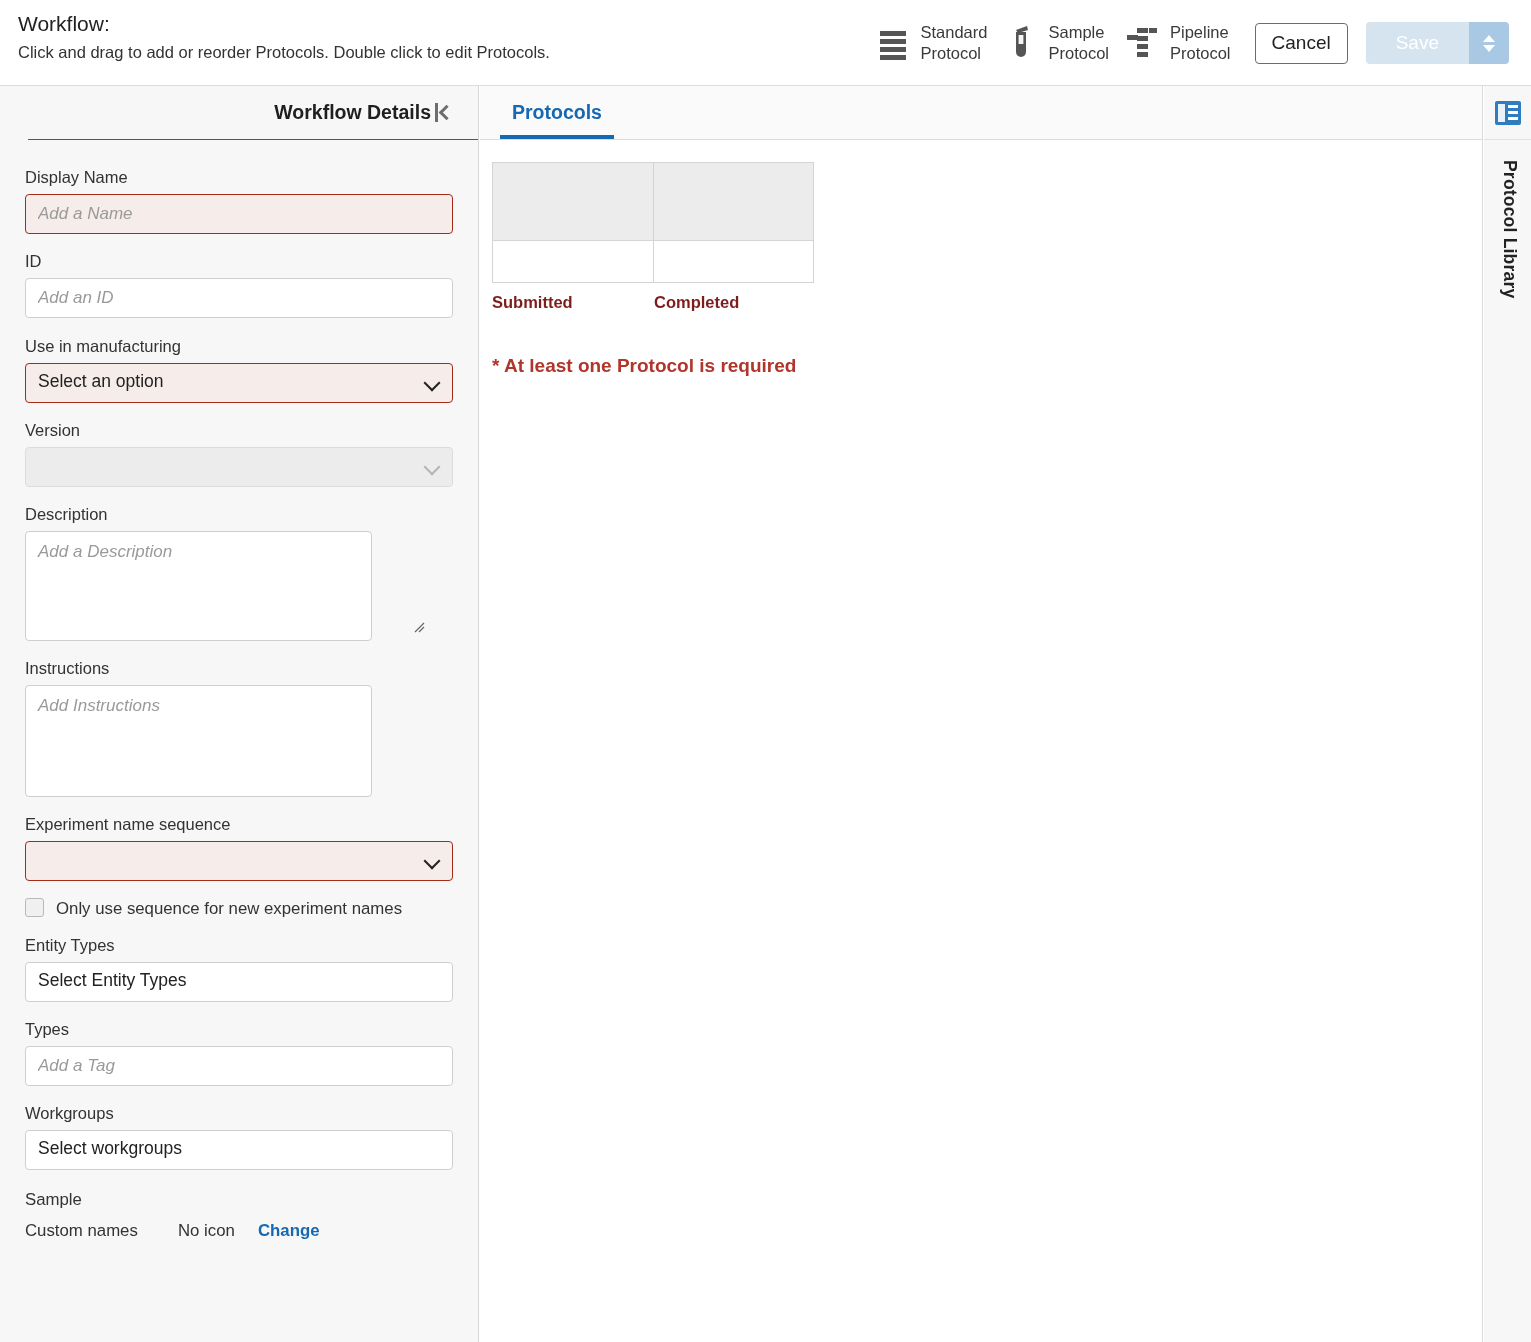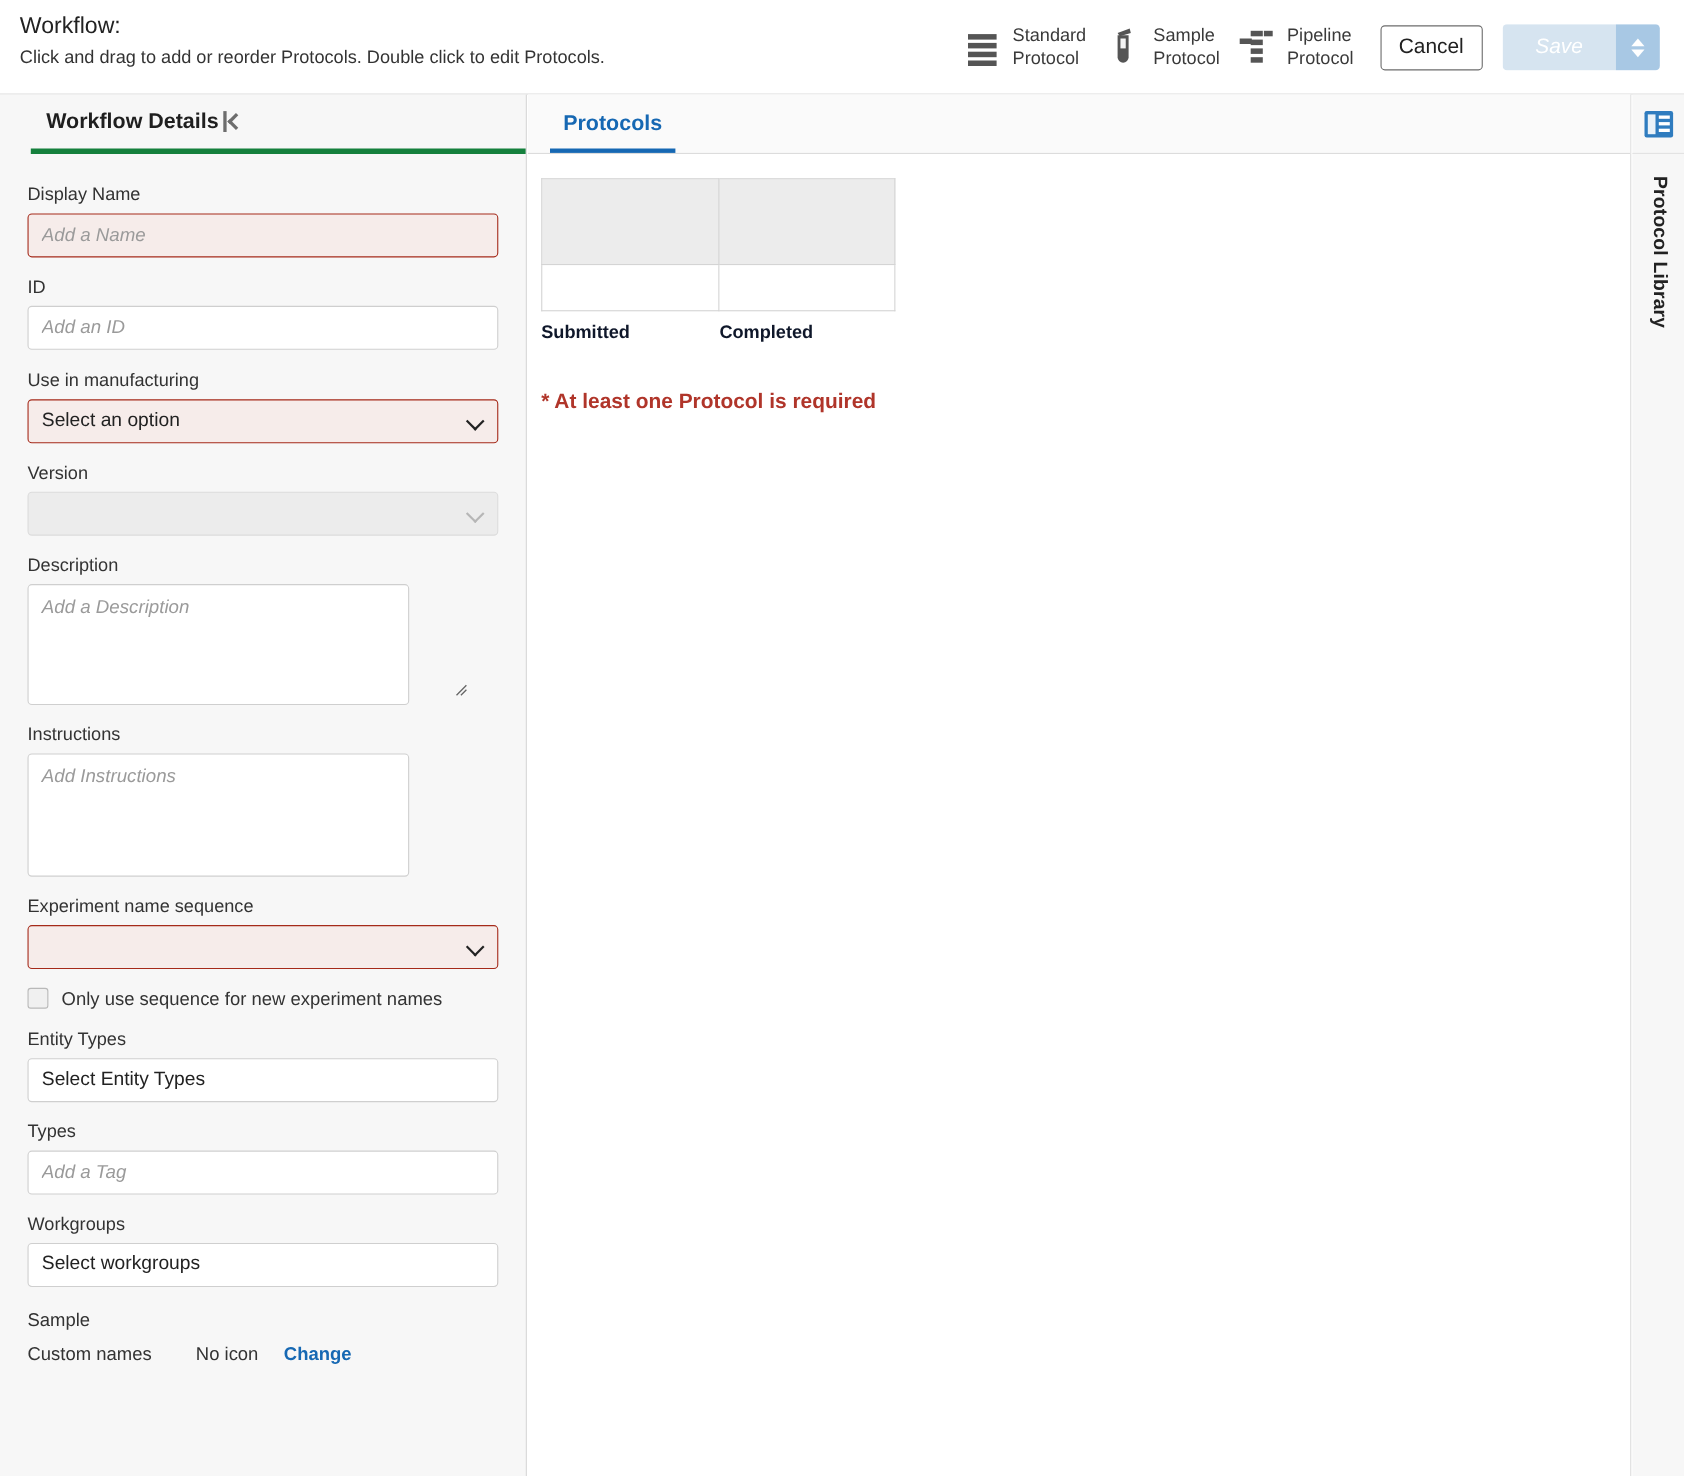--- a/index.html
+++ b/index.html
@@ -59,38 +59,37 @@
     font-family: "Liberation Sans", sans-serif;
   }
   #save-group {
     margin-left: 18px; margin-right: 6px; display: flex; align-items: stretch;
     height: 42px; border-radius: 4px; overflow: hidden;
   }
   #save-btn {
     background: #d6e4f0; color: #ffffff; border: none;
     font-size: 19px; padding: 0 30px; cursor: default;
     font-family: "Liberation Sans", sans-serif;
-    font-style: italic;
   }
   #save-caret {
     background: #a8c8e4; width: 40px; display: flex; align-items: center; justify-content: center;
     color: #ffffff; cursor: pointer; flex-direction: column; gap: 3px;
   }
   .caret-up, .caret-dn { width: 0; height: 0; border-left: 6px solid transparent; border-right: 6px solid transparent; }
   .caret-up { border-bottom: 7px solid #fff; }
   .caret-dn { border-top: 7px solid #fff; }
 
   
   #left-panel {
     position: absolute; left: 0; top: 86px; width: 479px; height: 1256px;
     background: #f7f7f7; border-right: 1px solid #d7d7d7; overflow: hidden;
   }
   #left-header {
-    height: 54px; border-bottom: 5px solid #15803d;
-    display: flex; align-items: center; justify-content: flex-start;
+    height: 54px; border-bottom: 1px solid #15803d;
+    display: flex; align-items: center; justify-content: flex-end;
     padding: 0 22px 0 14px;
     margin-left: 28px;
   }
   #left-header h2 { margin: 0; font-size: 19.5px; font-weight: bold; color: #1f1f1f; }
   #collapse-icon { display: flex; align-items: center; gap: 2px; cursor: pointer; padding: 4px; }
   #collapse-icon .bar { width: 3px; height: 19px; background: #6d6d6d; }
   #collapse-icon .chev {
     width: 11px; height: 11px; border-left: 3px solid #6d6d6d; border-bottom: 3px solid #6d6d6d;
     transform: rotate(45deg); margin-left: 1px;
   }
@@ -161,21 +160,21 @@
     margin: 22px 0 0 12px; width: 322px;
     border: 1px solid #d4d4d4; border-collapse: collapse;
   }
   #grid td { border: 1px solid #d4d4d4; }
   #grid tr.hdr td { height: 78px; background: #ececec; }
   #grid tr.body td { height: 42px; background: #ffffff; }
   #grid td.c-left { width: 160px; }
   #grid td.c-right { width: 160px; }
 
   #grid-labels { display: flex; margin: 10px 0 0 12px; }
-  #grid-labels span { font-size: 16.5px; font-weight: bold; color: #0f172a; }
+  #grid-labels span { font-size: 16.5px; font-weight: bold; color: #7f1d1d; }
   #lbl-sub { width: 162px; }
 
   #req-msg {
     margin: 43px 0 0 12px; font-size: 19px; font-weight: bold; color: #b0352a;
   }
 
   
   #right-rail {
     position: absolute; left: 1484px; top: 86px; width: 47px; height: 1256px;
     background: #f7f7f7;

